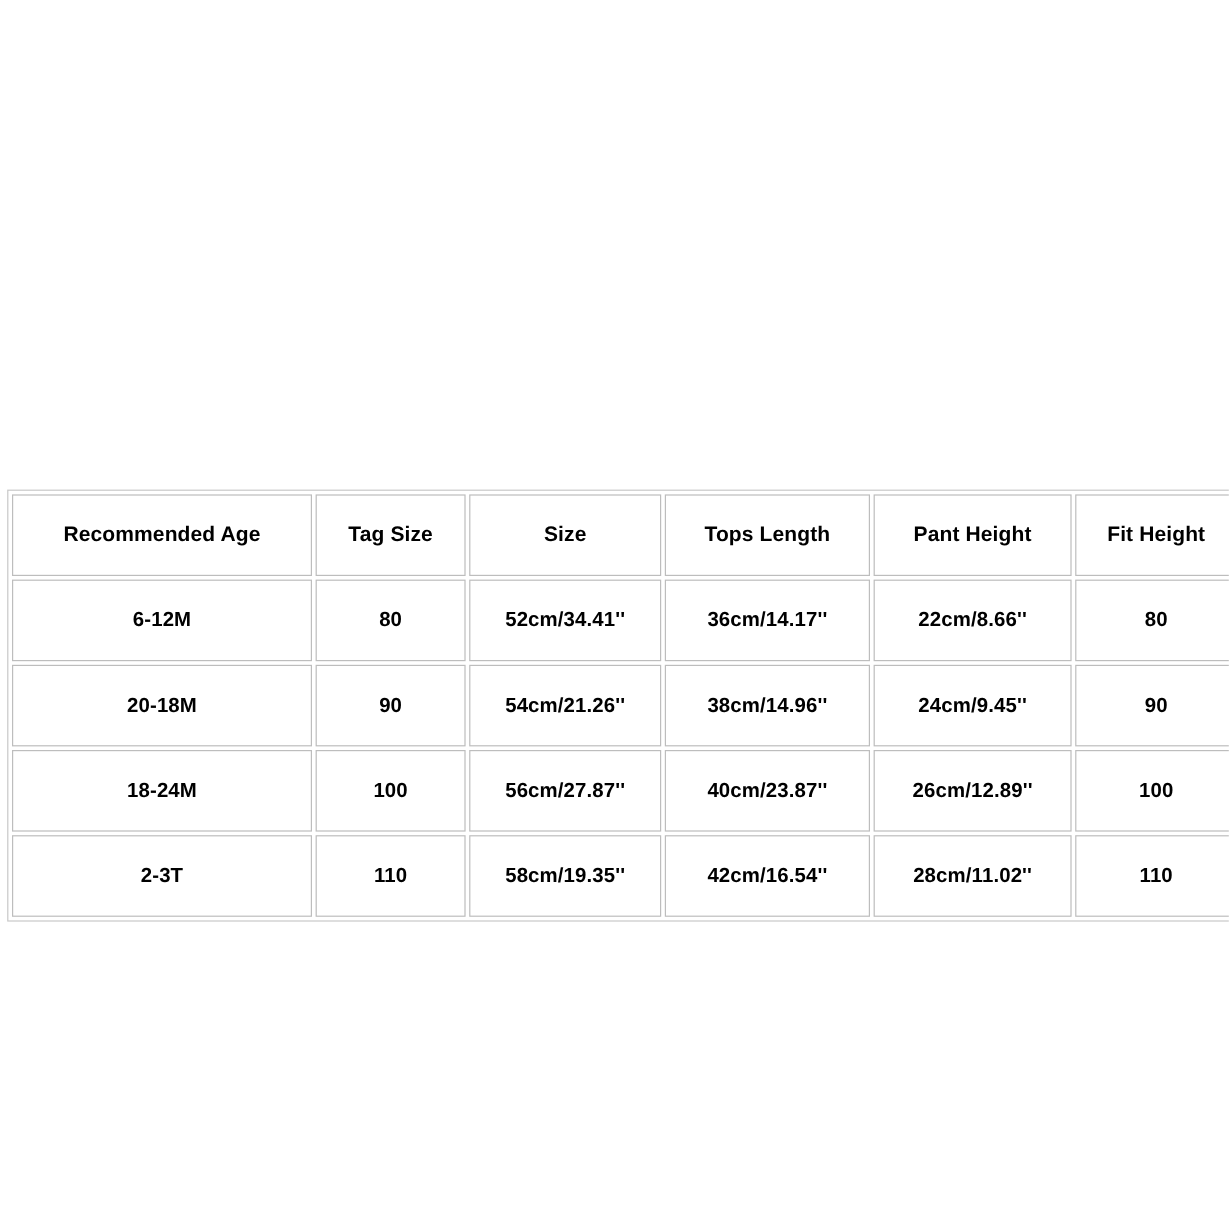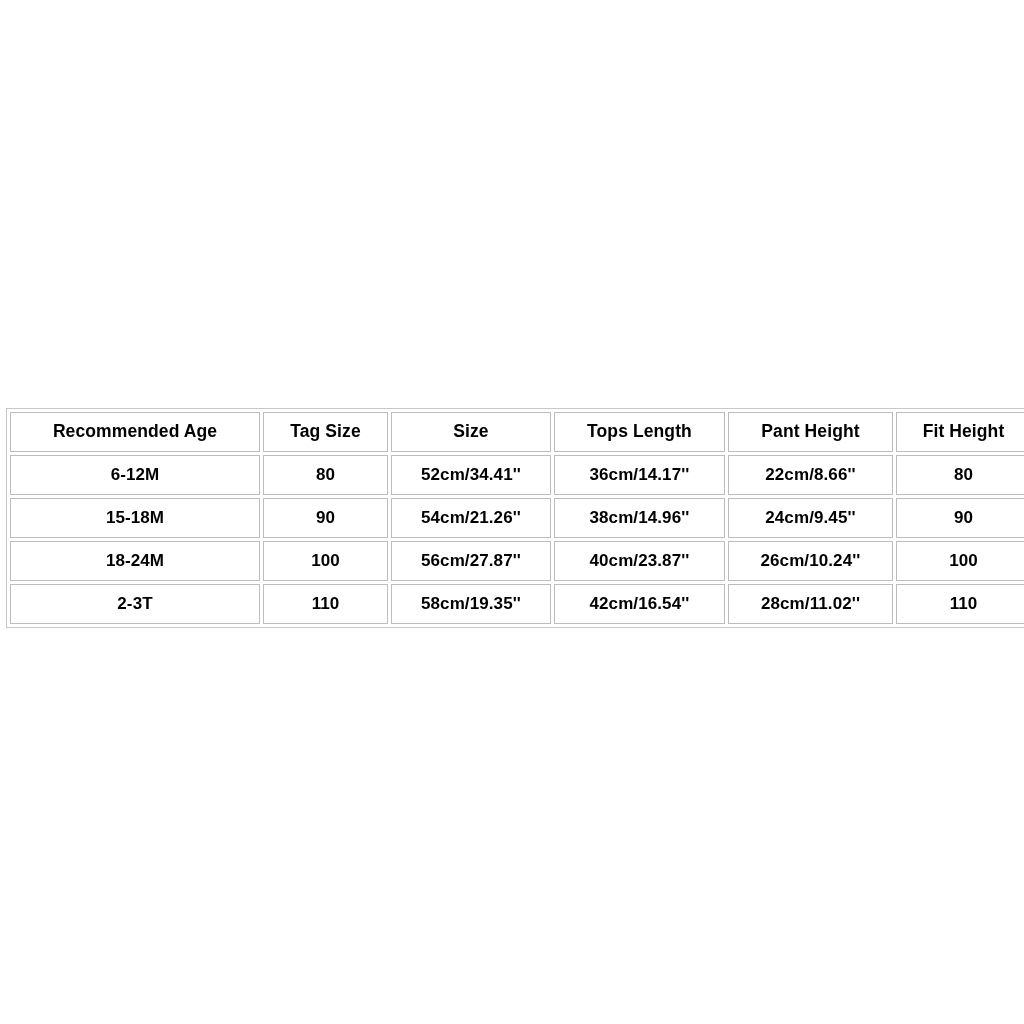--- a/index.html
+++ b/index.html
@@ -38,21 +38,21 @@
     table-layout: fixed;
   }
 
   table.size-chart th,
   table.size-chart td {
     border: 1px solid #bdbdbd;
     background: #ffffff;
     text-align: center;
     vertical-align: middle;
     height: 34px;
-    padding: 2px 4px;
+    padding: 16px 4px;
     font-weight: bold;
     color: #000000;
     font-size: 17px;
     line-height: 1.1;
     letter-spacing: 0.1px;
     white-space: nowrap;
     overflow: hidden;
   }
 
   table.size-chart th {
@@ -98,33 +98,33 @@
       <tbody>
         <tr>
           <td>6-12M</td>
           <td>80</td>
           <td>52cm/34.41''</td>
           <td>36cm/14.17''</td>
           <td>22cm/8.66''</td>
           <td>80</td>
         </tr>
         <tr>
-          <td>15-18M</td>
+          <td>20-18M</td>
           <td>90</td>
           <td>54cm/21.26''</td>
           <td>38cm/14.96''</td>
           <td>24cm/9.45''</td>
           <td>90</td>
         </tr>
         <tr>
           <td>18-24M</td>
           <td>100</td>
           <td>56cm/27.87''</td>
           <td>40cm/23.87''</td>
-          <td>26cm/10.24''</td>
+          <td>26cm/12.89''</td>
           <td>100</td>
         </tr>
         <tr>
           <td>2-3T</td>
           <td>110</td>
           <td>58cm/19.35''</td>
           <td>42cm/16.54''</td>
           <td>28cm/11.02''</td>
           <td>110</td>
         </tr>

